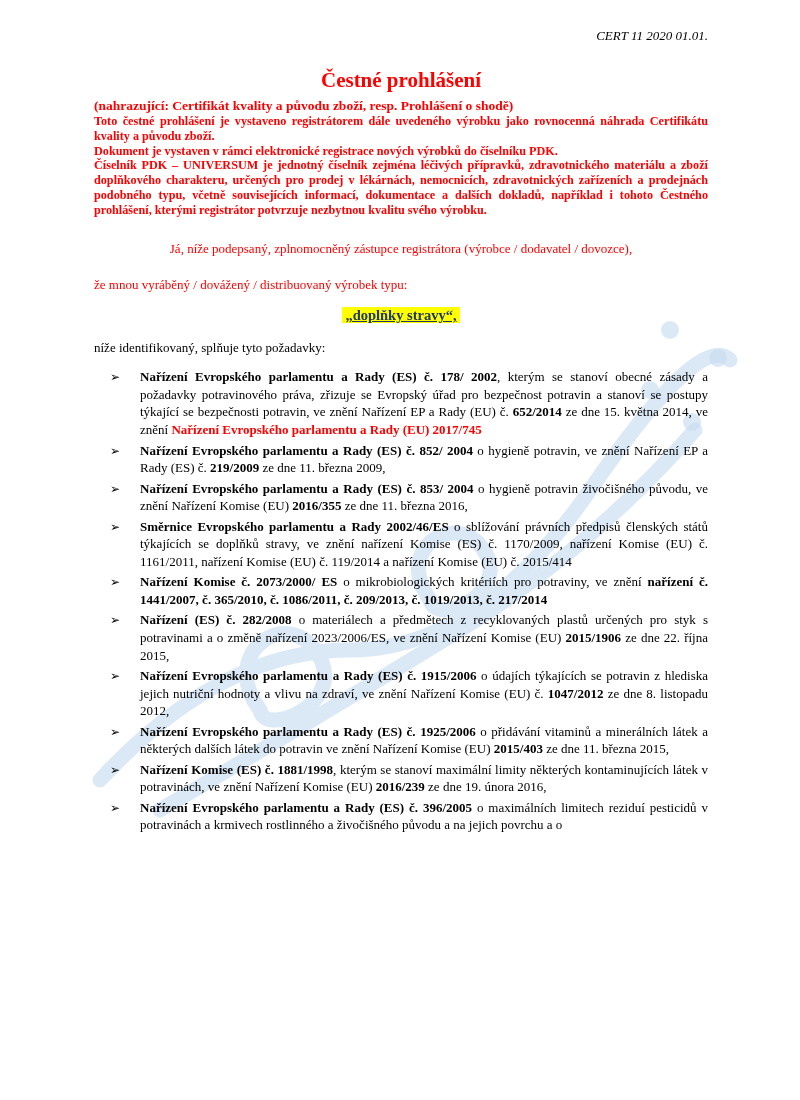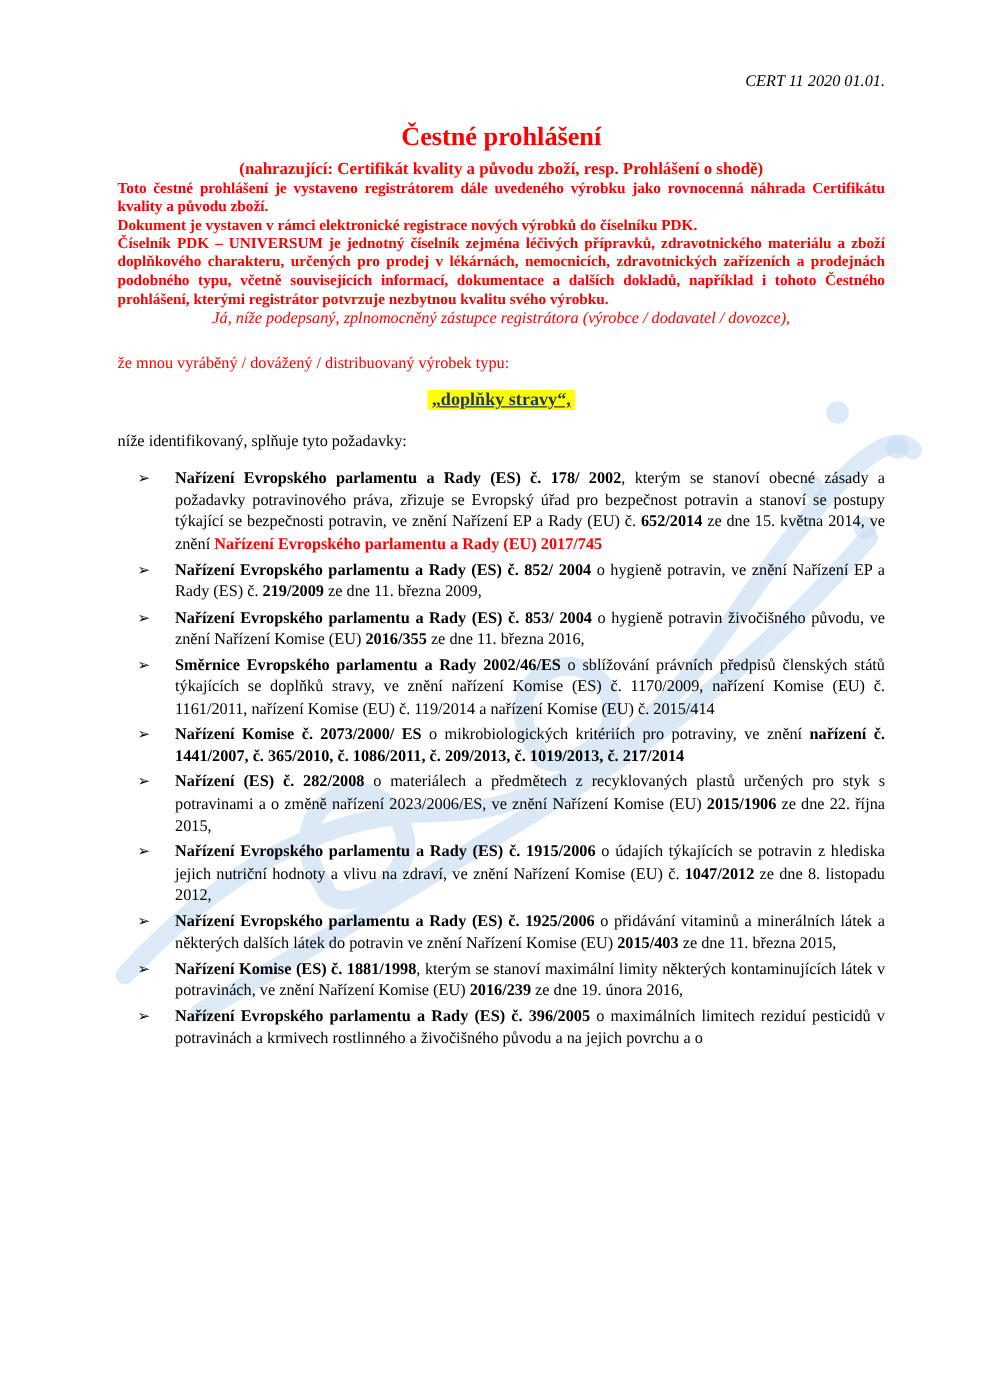--- a/index.html
+++ b/index.html
@@ -4,28 +4,28 @@
 <style>
   * { margin:0; padding:0; box-sizing:border-box; }
   html, body { width:800px; height:1100px; }
   body {
     background:#ffffff;
     font-family:"Liberation Serif", serif;
     color:var(--body, #000);
     position:relative;
     overflow:hidden;
   }
-  .page { position:absolute; inset:0; padding:57px 92px 0 94px; z-index:1; }
+  .page { position:absolute; inset:0; padding:28px 92px 0 94px; z-index:1; }
   .watermark { position:absolute; left:30px; top:250px; width:740px; height:620px; z-index:0; pointer-events:none; }
   .doc-code { text-align:right; font-style:italic; font-size:13px; color:#000; }
   .title { color:var(--red); text-align:center; font-size:21px; font-weight:bold; margin-top:24px; }
-  .subtitle { color:var(--red); text-align:center; font-size:13.5px; font-weight:bold; margin-top:5px; }
+  .subtitle { color:var(--red); text-align:left; font-size:13.5px; font-weight:bold; margin-top:5px; }
   .preamble-heading { color:var(--red); font-size:17px; font-weight:bold; margin-top:26px; margin-bottom:7px; }
   .preamble-text { color:var(--red); font-weight:bold; font-size:12.2px; line-height:1.21; text-align:justify; }
-  .decl-intro { color:var(--red); text-align:center; font-size:13px; margin-top:0;font-style:italic; }
+  .decl-intro { color:var(--red); text-align:center; font-size:13px; margin-top:24px; }
   .decl-verb { color:var(--red); text-align:center; font-size:13.5px; font-weight:bold; margin-top:20px; }
   .decl-product-line { color:var(--red); font-size:13px; margin-top:20px; }
   .product-type-wrap { text-align:center; margin-top:13px; }
   .product-type {
     background:var(--highlight); color:var(--product_text);
     font-weight:bold; font-size:14.5px; text-decoration:underline; padding:0 3px;
   }
   .req-intro { color:#000; font-size:13px; margin-top:16px; }
   .regulations { list-style:none; margin-top:12px; }
   .regulations li {

